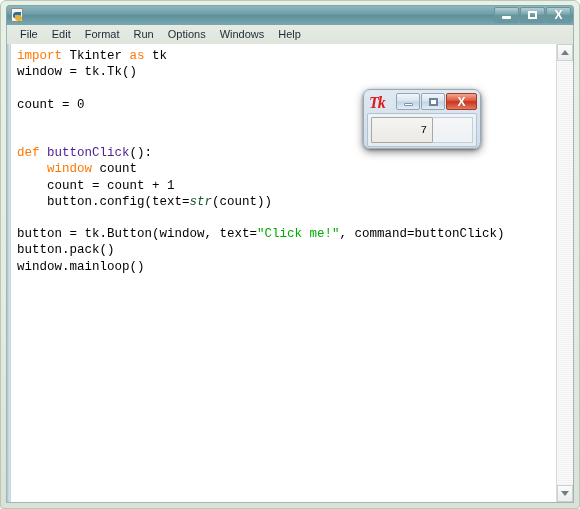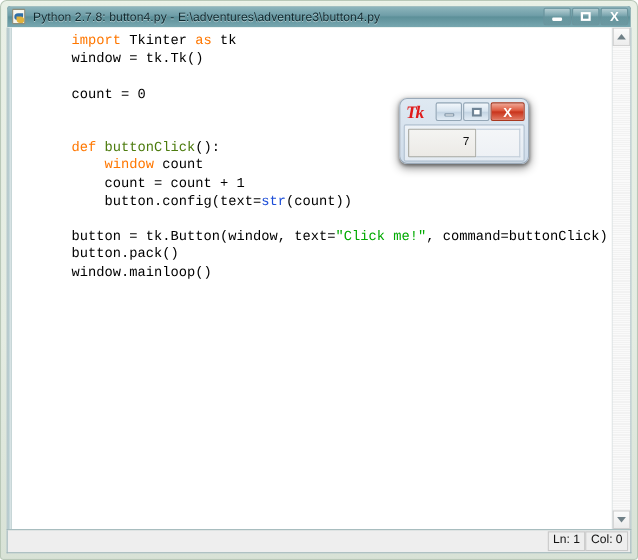--- a/index.html
+++ b/index.html
@@ -131,26 +131,25 @@
     padding: 4px 0 0 6px;
     background: #ffffff;
   }
   pre#code {
     font-family: "Liberation Mono", "DejaVu Sans Mono", monospace;
     font-size: 12.5px;
     line-height: 16.2px;
     color: #000000;
     white-space: pre;
     letter-spacing: 0px;
-    margin-left: 48px;
   }
   .kw   { color: #ff7700; }
-  .fn   { color: #4d7c0f; }
+  .fn   { color: #4c1d95; }
   .str  { color: #00aa00; }
-  .bi   { color: #1d4ed8; }
+  .bi   { color: #14532d; font-style: italic; }
 
   
   #vscroll {
     width: 17px;
     flex: 0 0 17px;
     background: #f6f6f6;
     border-left: 1px solid #d3dcdd;
     display: flex;
     flex-direction: column;
   }
@@ -294,34 +293,42 @@
 <body>
 
 <div id="idle-window">
 
   <div id="title-bar">
     <div id="title-icon">
       <div class="doc"></div>
       <div class="snake-b"></div>
       <div class="snake-y"></div>
     </div>
-    <span id="title-text">Python 2.7.8: button4.py - E:\adventures\adventure3\button4.py</span>
     <div id="window-controls">
       <div class="wctl">
           <span class="min-g"></span>
         </div>
       <div class="wctl">
           <span class="max-g"></span>
         </div>
       <div class="wctl">
           <span class="close-g">X</span>
         </div>
     </div>
   </div>
 
+  <div id="menu-bar">
+    <div class="menu-item">File</div>
+    <div class="menu-item">Edit</div>
+    <div class="menu-item">Format</div>
+    <div class="menu-item">Run</div>
+    <div class="menu-item">Options</div>
+    <div class="menu-item">Windows</div>
+    <div class="menu-item">Help</div>
+  </div>
 
   <div id="editor-wrap">
     <div id="editor-gutter"></div>
     <div id="code-area">
       <pre id="code"><span class="kw">import</span> Tkinter <span class="kw">as</span> tk
 window = tk.Tk()
 
 count = 0
 
 
@@ -338,24 +345,20 @@
       <div class="sb-arrow">
           <span class="tri-up"></span>
         </div>
       <div id="sb-track"></div>
       <div class="sb-arrow">
           <span class="tri-dn"></span>
         </div>
     </div>
   </div>
 
-  <div id="status-bar">
-    <span class="status-cell">Ln: 1</span>
-    <span class="status-cell">Col: 0</span>
-  </div>
 
   <div id="tk-window">
     <div id="tk-title">
       <span id="tk-logo">Tk</span>
       <div id="tk-controls">
         <div class="tkctl">
             <span class="tmin"></span>
           </div>
         <div class="tkctl">
             <span class="tmax"></span>

